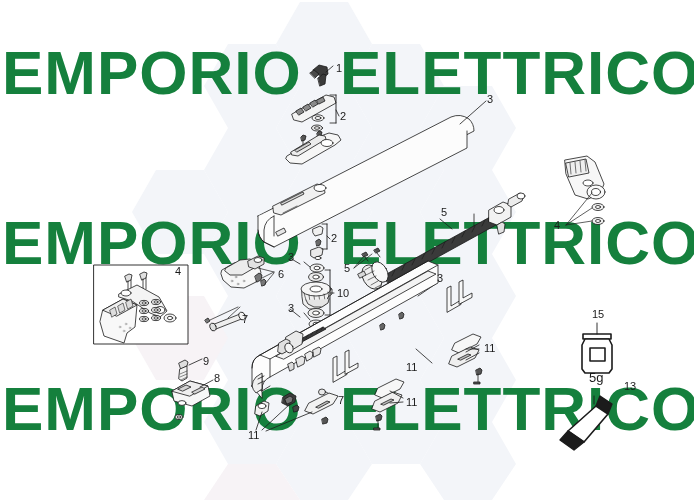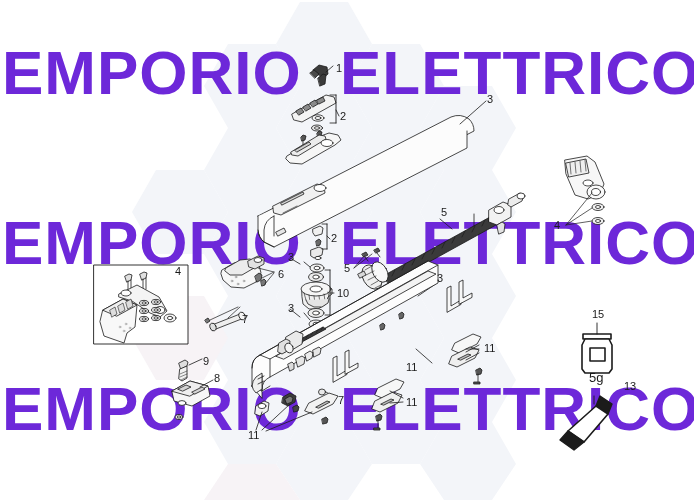--- a/index.html
+++ b/index.html
@@ -1,20 +1,20 @@
 <!DOCTYPE html>
 <html><head>
 <meta charset="utf-8">
 <style>
   html,body{margin:0;padding:0;background:#fff;}
   body{width:694px;height:500px;overflow:hidden;font-family:"Liberation Sans",sans-serif;}
   #stage{position:relative;width:694px;height:500px;background:#ffffff;}
   #stage svg{position:absolute;left:0;top:0;}
   .wm{position:absolute;font-family:"Liberation Sans",sans-serif;font-weight:bold;
-      color:#6d28d9;letter-spacing:1px;white-space:nowrap;user-select:none;}
+      color:#15803d;letter-spacing:1px;white-space:nowrap;user-select:none;}
   .callout{position:absolute;font-family:"Liberation Sans",sans-serif;font-size:11px;
            color:#1b1b1b;white-space:nowrap;}
   .callout.sm{font-size:13px;}
 </style>
 </head>
 <body>
 
 <div id="stage">
 
   <svg width="694" height="500">

